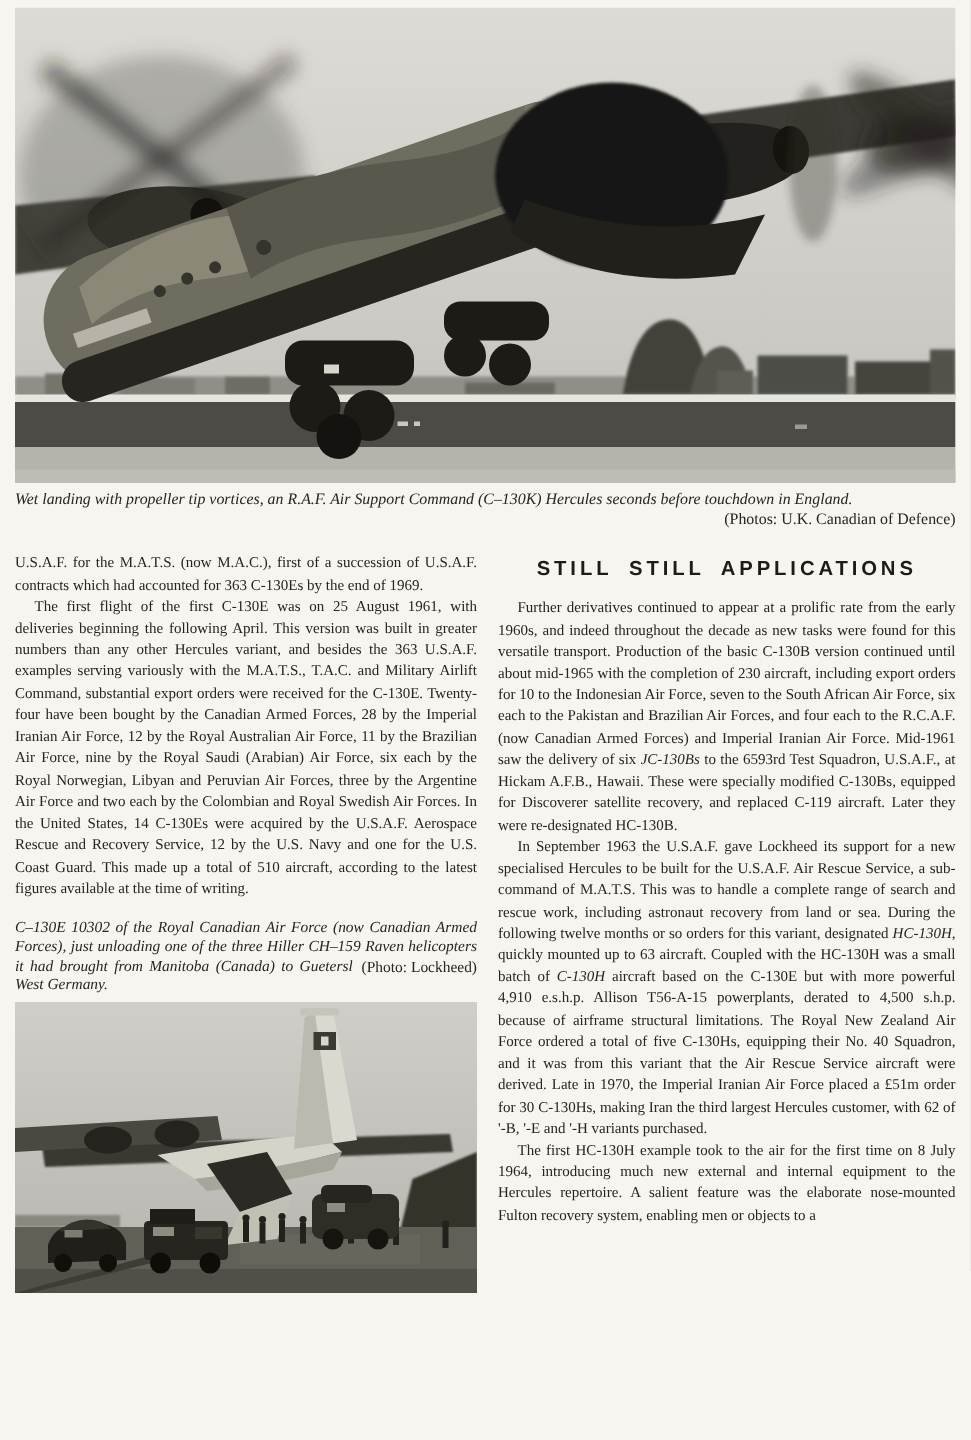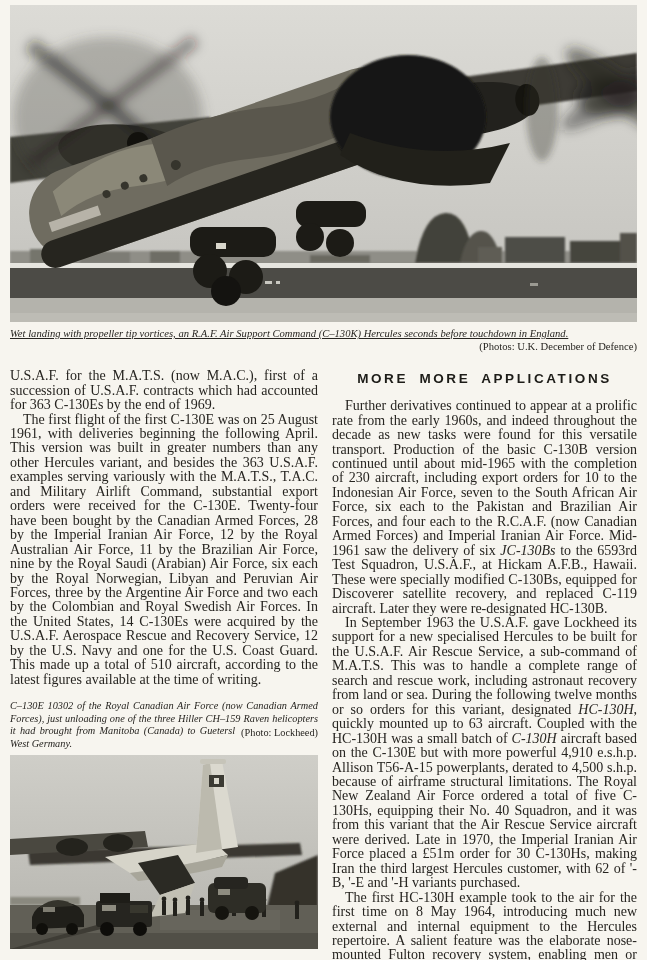--- a/index.html
+++ b/index.html
@@ -8,28 +8,28 @@
     background:#f7f5ef;color:#262420;
     font-family:"Liberation Serif", serif;
     box-sizing:border-box;
     padding:5px 10px 0 10px;
   }
   figure{margin:0;padding:0;}
   .top-photo svg{display:block;width:627px;height:317px;}
   .bottom-photo svg{display:block;width:308px;height:194px;}
 
   .top-caption{margin-top:6px;font-size:10.6px;line-height:12.6px;}
-  .top-caption .cap{font-style:italic;text-decoration:underline;}
+  .top-caption .cap{font-style:italic;}
   .top-caption .credit{font-style:normal;text-align:right;}
 
   .columns{display:flex;gap:14px;margin-top:16px;}
   .col{width:308px;box-sizing:border-box;}
 
   p.body{
-    margin:0;font-size:14px;line-height:14.45px;
+    margin:0;font-size:10px;line-height:14.45px;
     text-align:justify;text-indent:13px;font-family:Liberation Serif, serif;
   }
   p.body.no-indent{text-indent:0;}
 
   h2.section-heading{
     font-family:"Liberation Sans", sans-serif;
     font-size:13.5px;font-weight:bold;letter-spacing:2.6px;word-spacing:5px;
     text-align:center;color:#1d1c18;
     margin:2px 0 13px 0;
   }
@@ -146,21 +146,21 @@
           <circle cx="300" cy="232" r="14"></circle>
           <circle cx="330" cy="238" r="14"></circle>
         </g>
         <rect x="206" y="238" width="10" height="6" fill="#d8d6cb"></rect>
       </g>
     </svg>
   </figure>
 
   <div class="top-caption">
     <div class="cap">Wet landing with propeller tip vortices, an R.A.F. Air Support Command (C–130K) Hercules seconds before touchdown in England.</div>
-    <div class="credit">(Photos: U.K. December of Defence)</div>
+    <div class="credit">(Photos: U.K. Canadian of Defence)</div>
   </div>
 
   <div class="columns">
 
     <div class="col">
       <p class="body no-indent">U.S.A.F. for the M.A.T.S. (now M.A.C.), first of a succession of U.S.A.F. contracts which had accounted for 363 C-130Es by the end of 1969.</p>
       <p class="body">The first flight of the first C-130E was on 25 August 1961, with deliveries beginning the following April. This version was built in greater numbers than any other Hercules variant, and besides the 363 U.S.A.F. examples serving variously with the M.A.T.S., T.A.C. and Military Airlift Command, substantial export orders were received for the C-130E. Twenty-four have been bought by the Canadian Armed Forces, 28 by the Imperial Iranian Air Force, 12 by the Royal Australian Air Force, 11 by the Brazilian Air Force, nine by the Royal Saudi (Arabian) Air Force, six each by the Royal Norwegian, Libyan and Peruvian Air Forces, three by the Argentine Air Force and two each by the Colombian and Royal Swedish Air Forces. In the United States, 14 C-130Es were acquired by the U.S.A.F. Aerospace Rescue and Recovery Service, 12 by the U.S. Navy and one for the U.S. Coast Guard. This made up a total of 510 aircraft, according to the latest figures available at the time of writing.</p>
 
       <div class="left-photo-caption">
         <span>C–130E 10302 of the Royal Canadian Air Force (now Canadian Armed Forces), just unloading one of the three Hiller CH–159 Raven helicopters it had brought from Manitoba (Canada) to Guetersloh Air Force Base, West Germany.</span>
@@ -243,20 +243,20 @@
             <rect x="120" y="150" width="18" height="8" fill="#38372e"></rect>
             <rect x="92" y="150" width="14" height="6" fill="#8e8c80"></rect>
             <circle cx="97" cy="174" r="7" fill="#0e0d0a"></circle>
             <circle cx="130" cy="174" r="7" fill="#0e0d0a"></circle>
           </g>
         </svg>
       </figure>
     </div>
 
     <div class="col">
-      <h2 class="section-heading">MORE MORE APPLICATIONS</h2>
+      <h2 class="section-heading">STILL STILL APPLICATIONS</h2>
       <p class="body">Further derivatives continued to appear at a prolific rate from the early 1960s, and indeed throughout the decade as new tasks were found for this versatile transport. Production of the basic C-130B version continued until about mid-1965 with the completion of 230 aircraft, including export orders for 10 to the Indonesian Air Force, seven to the South African Air Force, six each to the Pakistan and Brazilian Air Forces, and four each to the R.C.A.F. (now Canadian Armed Forces) and Imperial Iranian Air Force. Mid-1961 saw the delivery of six <i>JC-130Bs</i> to the 6593rd Test Squadron, U.S.A.F., at Hickam A.F.B., Hawaii. These were specially modified C-130Bs, equipped for Discoverer satellite recovery, and replaced C-119 aircraft. Later they were re-designated HC-130B.</p>
       <p class="body">In September 1963 the U.S.A.F. gave Lockheed its support for a new specialised Hercules to be built for the U.S.A.F. Air Rescue Service, a sub-command of M.A.T.S. This was to handle a complete range of search and rescue work, including astronaut recovery from land or sea. During the following twelve months or so orders for this variant, designated <i>HC-130H</i>, quickly mounted up to 63 aircraft. Coupled with the HC-130H was a small batch of <i>C-130H</i> aircraft based on the C-130E but with more powerful 4,910 e.s.h.p. Allison T56-A-15 powerplants, derated to 4,500 s.h.p. because of airframe structural limitations. The Royal New Zealand Air Force ordered a total of five C-130Hs, equipping their No. 40 Squadron, and it was from this variant that the Air Rescue Service aircraft were derived. Late in 1970, the Imperial Iranian Air Force placed a £51m order for 30 C-130Hs, making Iran the third largest Hercules customer, with 62 of '-B, '-E and '-H variants purchased.</p>
-      <p class="body">The first HC-130H example took to the air for the first time on 8 May 1964, introducing much new external and internal equipment to the Hercules repertoire. A salient feature was the elaborate nose-mounted Fulton recovery system, enabling men or objects to a</p>
+      <p class="body">The first HC-130H example took to the air for the first time on 8 July 1964, introducing much new external and internal equipment to the Hercules repertoire. A salient feature was the elaborate nose-mounted Fulton recovery system, enabling men or objects to a</p>
     </div>
 
   </div>
 </div>
 
 </body></html>

